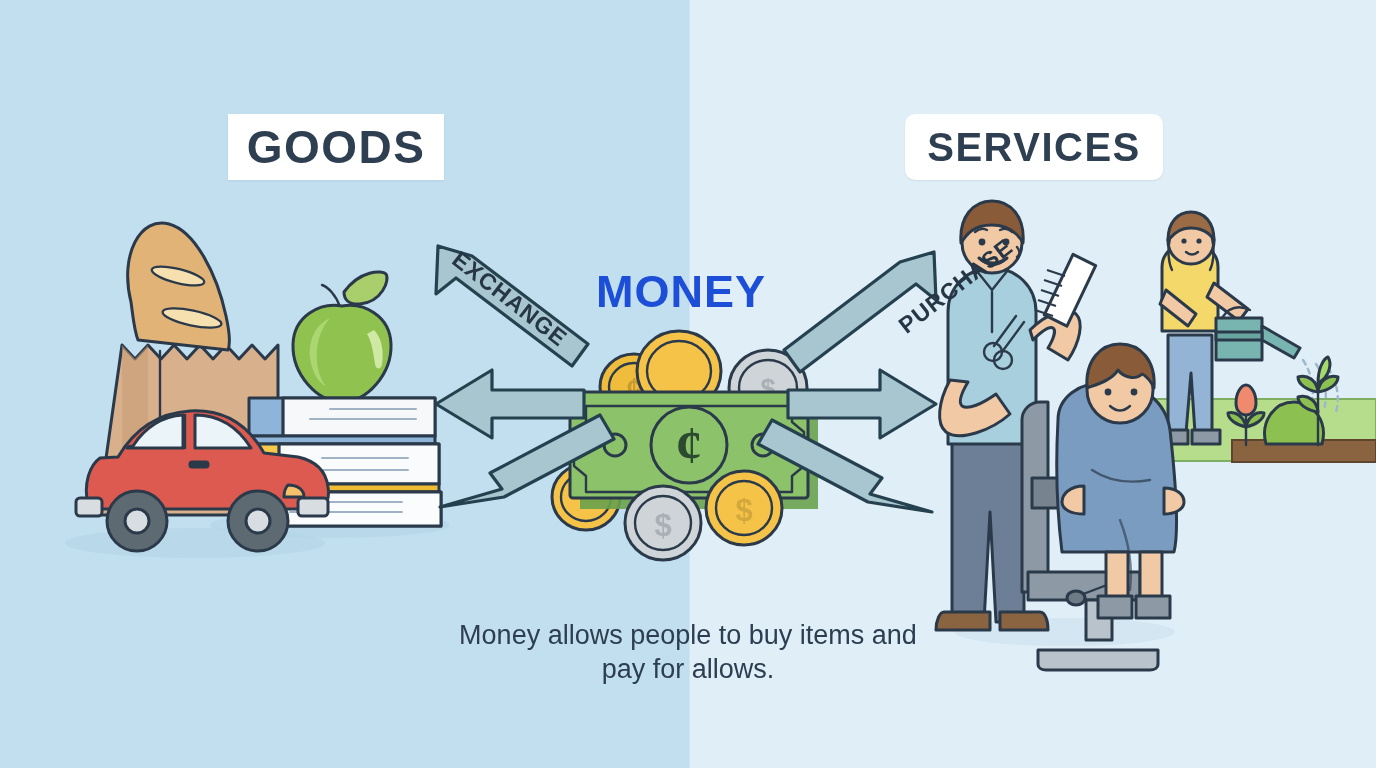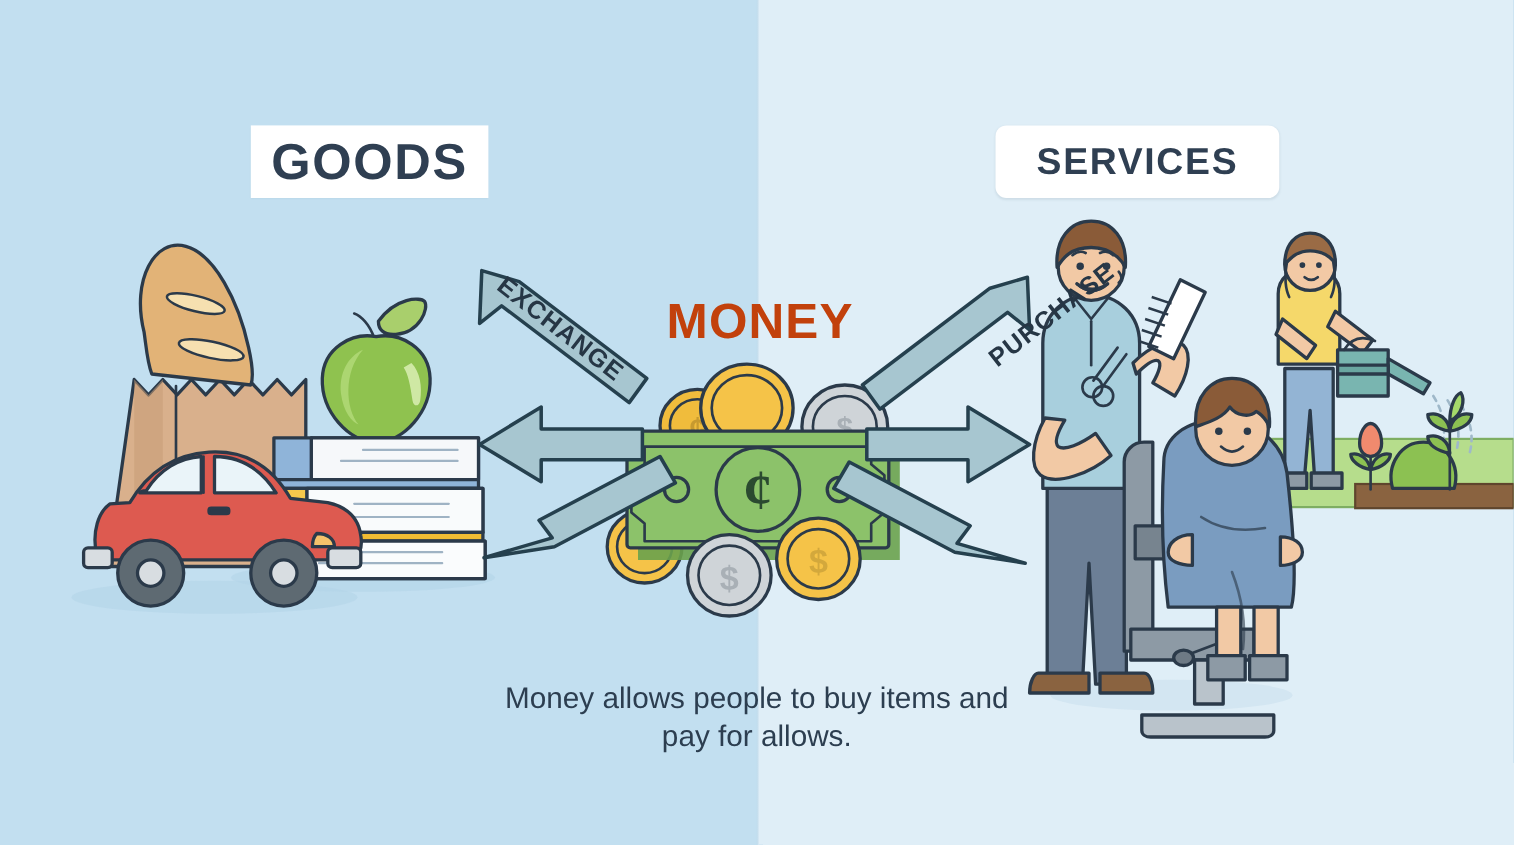--- a/index.html
+++ b/index.html
@@ -19,27 +19,27 @@
 
   
   .title-chip{
     position:absolute;background:#ffffff;
     display:flex;align-items:center;justify-content:center;
     color:#2f3f52;font-weight:700;letter-spacing:1.5px;
     box-shadow:0 1px 2px rgba(60,80,100,.10);
     margin-top:22px;
   }
   #goods-chip{left:228px;top:92px;width:216px;height:66px;font-size:46px;}
-  #services-chip{left:905px;top:92px;width:258px;height:66px;font-size:34px;border-radius:10px;}
+  #services-chip{left:905px;top:92px;width:258px;height:66px;font-size:40px;border-radius:10px;}
 
   
   #money-label{
     position:absolute;left:596px;top:266px;width:190px;height:52px;
-    color:#c2410c;font-weight:700;font-size:45px;letter-spacing:1px;
-    text-align:center;line-height:52px;
+    color:#1d4ed8;font-weight:700;font-size:45px;letter-spacing:1px;
+    text-align:left;line-height:52px;
   }
 
   
   #caption{
     position:absolute;left:438px;top:618px;width:500px;
     text-align:center;color:#2c3e50;font-size:27px;line-height:34px;
   }
 
   
   .arc-label{position:absolute;color:#263645;font-weight:700;font-size:23px;

